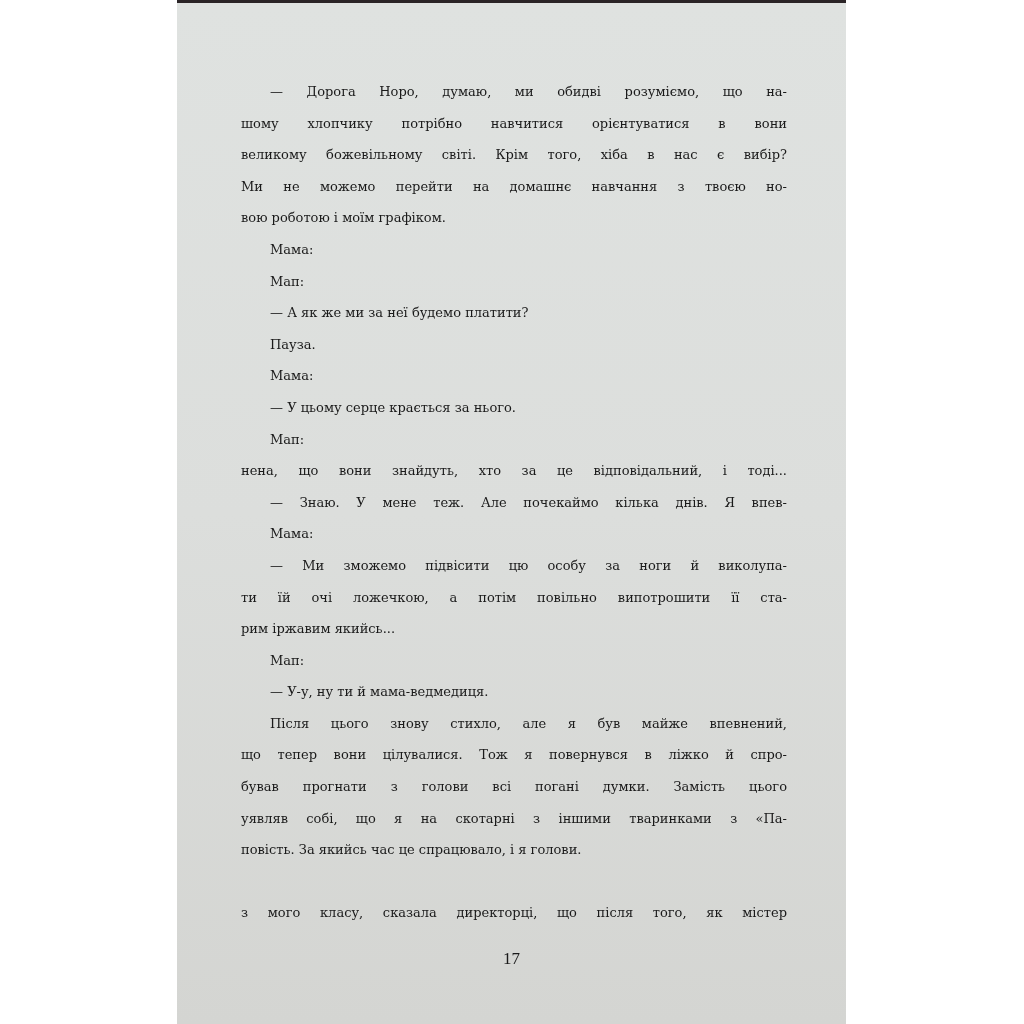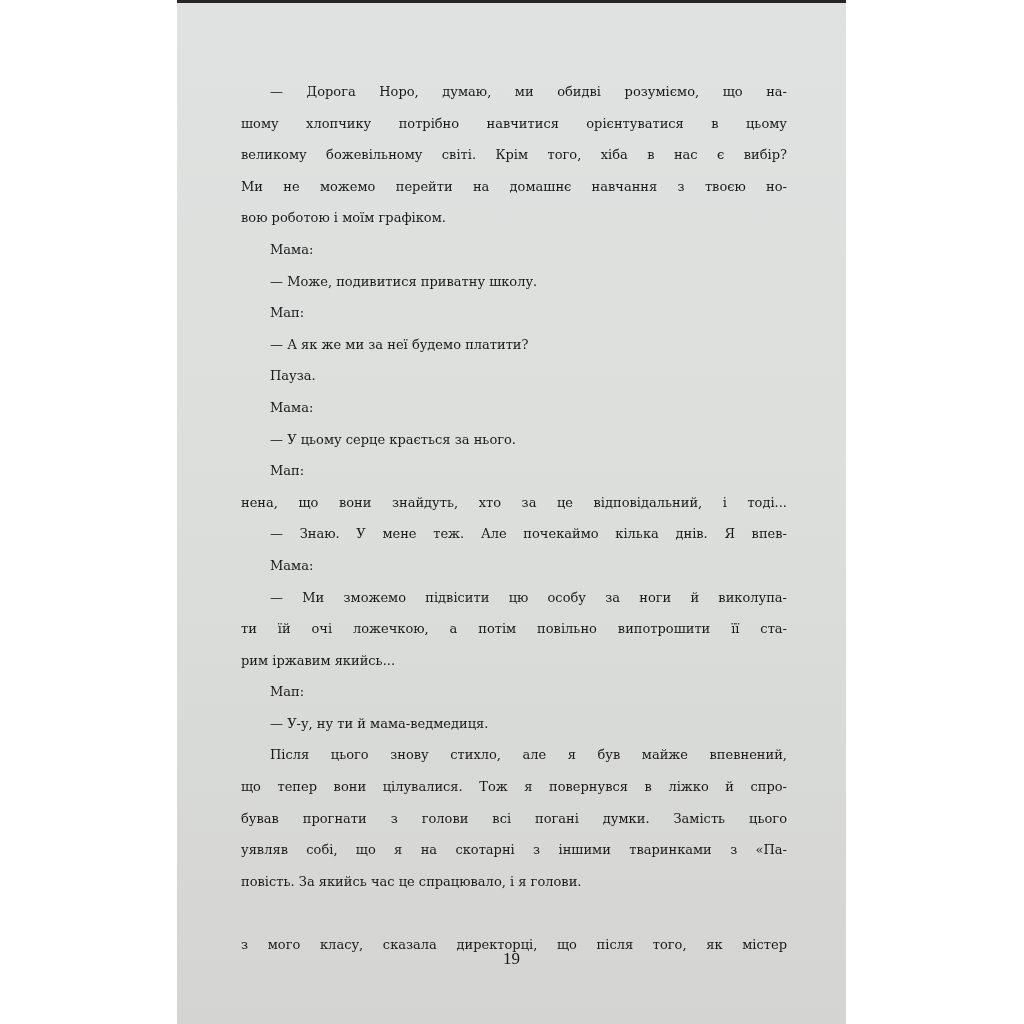--- a/index.html
+++ b/index.html
@@ -55,26 +55,25 @@
       font-size: 17px;
       color: #1a1a1a;
     }
   </style>
 </head>
 <body>
 
 <div class="page">
   <div class="text-block">
     <span class="line indent justify">— Дорога Норо, думаю, ми обидві розуміємо, що на-</span>
-    <span class="line justify">шому хлопчику потрібно навчитися орієнтуватися в цьому</span>
+    <span class="line justify">шому хлопчику потрібно навчитися орієнтуватися в вони</span>
     <span class="line justify">великому божевільному світі. Крім того, хіба в нас є вибір?</span>
     <span class="line justify">Ми не можемо перейти на домашнє навчання з твоєю но-</span>
     <span class="line">вою роботою і моїм графіком.</span>
     <span class="line indent">Мама:</span>
-    <span class="line indent">— Може, подивитися приватну школу.</span>
     <span class="line indent">Мап:</span>
     <span class="line indent">— А як же ми за неї будемо платити?</span>
     <span class="line indent">Пауза.</span>
     <span class="line indent">Мама:</span>
     <span class="line indent">— У цьому серце крається за нього.</span>
     <span class="line indent">Мап:</span>
     <span class="line justify">нена, що вони знайдуть, хто за це відповідальний, і тоді...</span>
     <span class="line indent justify">— Знаю. У мене теж. Але почекаймо кілька днів. Я впев-</span>
     <span class="line indent">Мама:</span>
     <span class="line indent justify">— Ми зможемо підвісити цю особу за ноги й виколупа-</span>
@@ -83,14 +82,14 @@
     <span class="line indent">Мап:</span>
     <span class="line indent">— У-у, ну ти й мама-ведмедиця.</span>
     <span class="line indent justify">Після цього знову стихло, але я був майже впевнений,</span>
     <span class="line justify">що тепер вони цілувалися. Тож я повернувся в ліжко й спро-</span>
     <span class="line justify">бував прогнати з голови всі погані думки. Замість цього</span>
     <span class="line justify">уявляв собі, що я на скотарні з іншими тваринками з «Па-</span>
     <span class="line">повість. За якийсь час це спрацювало, і я голови.</span>
     <div class="gap"></div>
     <span class="line justify">з мого класу, сказала директорці, що після того, як містер</span>
   </div>
-  <div class="page-number">19</div>
+  <div class="page-number">17</div>
 </div>
 
 </body></html>

